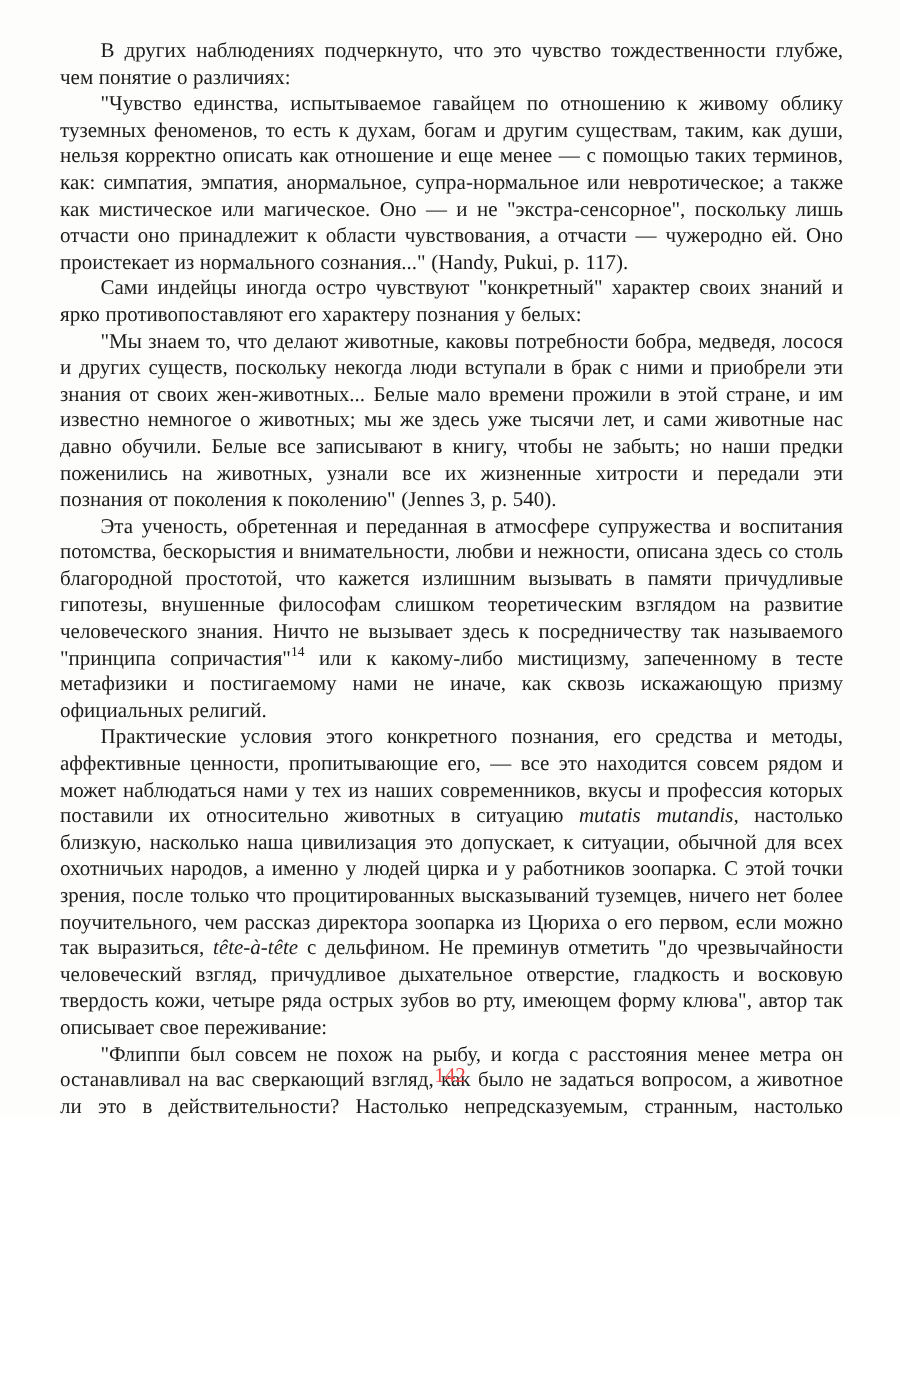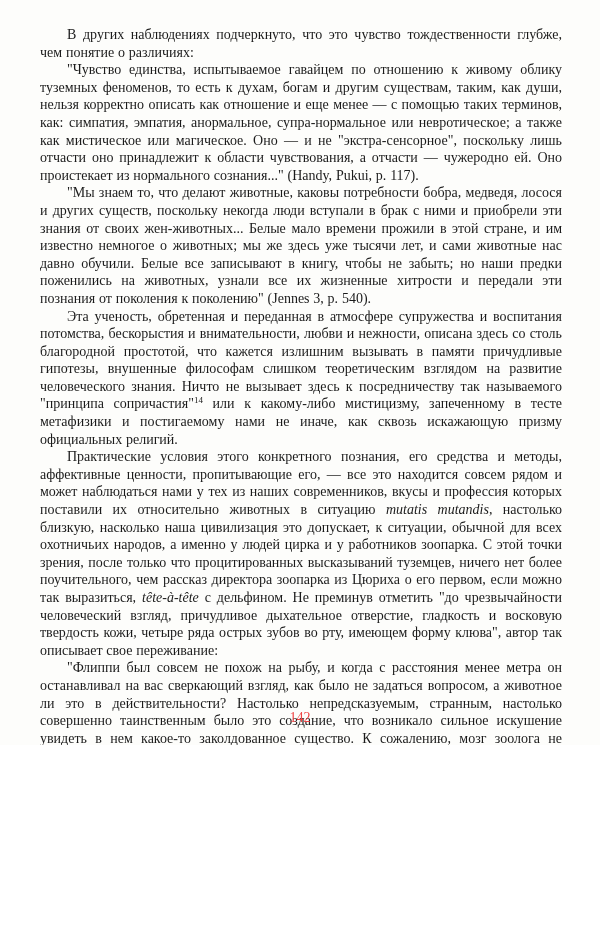--- a/index.html
+++ b/index.html
@@ -53,20 +53,21 @@
 </head>
 <body>
 
 <div class="page">
   <div class="text-block">
 
     <p class="para"><span>В других наблюдениях подчеркнуто, что это чувство тождественности глубже, чем понятие о различиях:</span></p>
 
     <p class="para"><span>"Чувство единства, испытываемое гавайцем по отношению к живому облику туземных феноменов, то есть к духам, богам и другим существам, таким, как души, нельзя корректно описать как отношение и еще менее — с помощью таких терминов, как: симпатия, эмпатия, анормальное, супра-нормальное или невротическое; а также как мистическое или магическое. Оно — и не "экстра-сенсорное", поскольку лишь отчасти оно принадлежит к области чувствования, а отчасти — чужеродно ей. Оно проистекает из нормального сознания..." (Handy, Pukui, p. 117).</span></p>
 
+    <p class="para"><span>Сами индейцы иногда остро чувствуют "конкретный" характер своих знаний и ярко противопоставляют его характеру познания у белых:</span></p>
 
     <p class="para"><span>"Мы знаем то, что делают животные, каковы потребности бобра, медведя, лосося и других существ, поскольку некогда люди вступали в брак с ними и приобрели эти знания от своих жен-животных... Белые мало времени прожили в этой стране, и им известно немногое о животных; мы же здесь уже тысячи лет, и сами животные нас давно обучили. Белые все записывают в книгу, чтобы не забыть; но наши предки поженились на животных, узнали все их жизненные хитрости и передали эти познания от поколения к поколению" (Jennes 3, p. 540).</span></p>
 
     <p class="para"><span>Эта ученость, обретенная и переданная в атмосфере супружества и воспитания потомства, бескорыстия и внимательности, любви и нежности, описана здесь со столь благородной простотой, что кажется излишним вызывать в памяти причудливые гипотезы, внушенные философам слишком теоретическим взглядом на развитие человеческого знания. Ничто не вызывает здесь к посредничеству так называемого "принципа сопричастия"</span><sup class="fn">14</sup><span> или к какому-либо мистицизму, запеченному в тесте метафизики и постигаемому нами не иначе, как сквозь искажающую призму официальных религий.</span></p>
 
     <p class="para"><span>Практические условия этого конкретного познания, его средства и методы, аффективные ценности, пропитывающие его, — все это находится совсем рядом и может наблюдаться нами у тех из наших современников, вкусы и профессия которых поставили их относительно животных в ситуацию </span><em class="latin">mutatis mutandis</em><span>, настолько близкую, насколько наша цивилизация это допускает, к ситуации, обычной для всех охотничьих народов, а именно у людей цирка и у работников зоопарка. С этой точки зрения, после только что процитированных высказываний туземцев, ничего нет более поучительного, чем рассказ директора зоопарка из Цюриха о его первом, если можно так выразиться, </span><em class="latin">tête-à-tête</em><span> с дельфином. Не преминув отметить "до чрезвычайности человеческий взгляд, причудливое дыхательное отверстие, гладкость и восковую твердость кожи, четыре ряда острых зубов во рту, имеющем форму клюва", автор так описывает свое переживание:</span></p>
 
     <p class="para"><span>"Флиппи был совсем не похож на рыбу, и когда с расстояния менее метра он останавливал на вас сверкающий взгляд, как было не задаться вопросом, а животное ли это в действительности? Настолько непредсказуемым, странным, настолько совершенно таинственным было это создание, что возникало сильное искушение увидеть в нем какое-то заколдованное существо. К сожалению, мозг зоолога не позволял уйти от леденящей достоверности, тогда почти мучительной, что это, словами науки, </span><em class="latin">Tursiops truncatus</em><span>..." (Hediger, p. 138).</span></p>
 
   </div>

